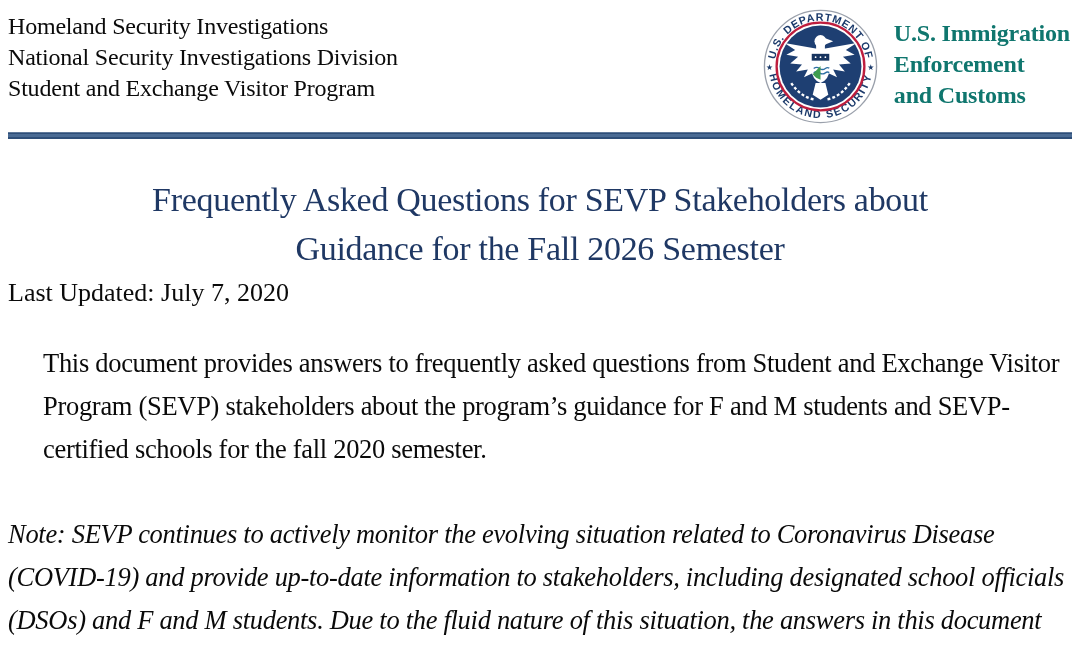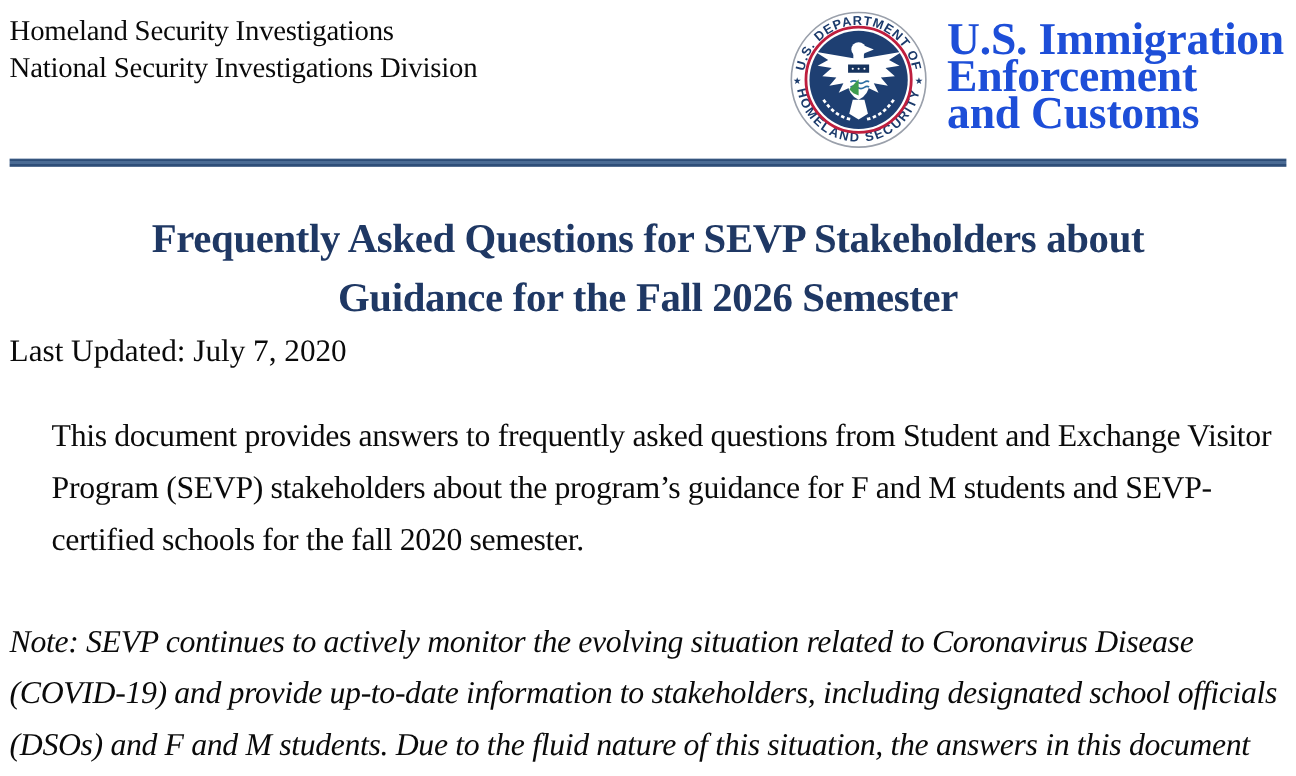--- a/index.html
+++ b/index.html
@@ -36,45 +36,45 @@
 
   .logo-group {
     display: flex;
     align-items: flex-start;
     gap: 15px;
     padding-right: 2px;
   }
   .seal-wrap { width: 117px; height: 117px; }
   .seal-wrap svg { display: block; width: 117px; height: 117px; }
   .wordmark {
-    font-size: 38px;
+    font-size: 24px;
     line-height: 31px;
     font-weight: bold;
-    color: #1d4ed8;
+    color: #0f766e;
     padding-top: 10px;
     letter-spacing: -0.2px;
     white-space: nowrap;
   }
 
   
   .divider {
     height: 7px;
     margin-top: 7px;
     background: linear-gradient(to bottom,
       #8fa3bd 0px, #2e4e78 1px, #2e4e78 2px,
       #4a6b94 2px, #4a6b94 5px,
       #2e4e78 5px, #2e4e78 7px);
   }
 
   
   .doc-title {
     margin-top: 36px;
     text-align: center;
     color: #1f3864;
-    font-weight: bold;
+    font-weight: normal;
     font-size: 34px;
     line-height: 49px;
     letter-spacing: -0.3px;
   }
   .last-updated {
     font-size: 26px;
     line-height: 32px;
     margin-top: 4px;
     color: #0a0a0a;
   }
@@ -94,20 +94,21 @@
 </style>
 </head>
 <body>
 
 <div class="page">
 
   <div class="masthead-row">
     <div class="org-block">
       <div>Homeland Security Investigations</div>
       <div class="org-line-italic">National Security Investigations Division</div>
+      <div>Student and Exchange Visitor Program</div>
     </div>
 
     <div class="logo-group">
       <div class="seal-wrap">
         <svg viewBox="0 0 120 120" xmlns="http://www.w3.org/2000/svg" aria-hidden="true">
           <defs>
             <path id="sealTopArc" d="M 13 60 A 47 47 0 0 1 107 60"></path>
             <path id="sealBottomArc" d="M 7 60 A 53 53 0 0 0 113 60"></path>
             <path id="rightWing" d="M62,42 L97,36 L86,43 L95,48 L83,50 L91,57 L79,58 L85,65 L73,63 L77,71 L66,66 Z"></path>
           </defs>

